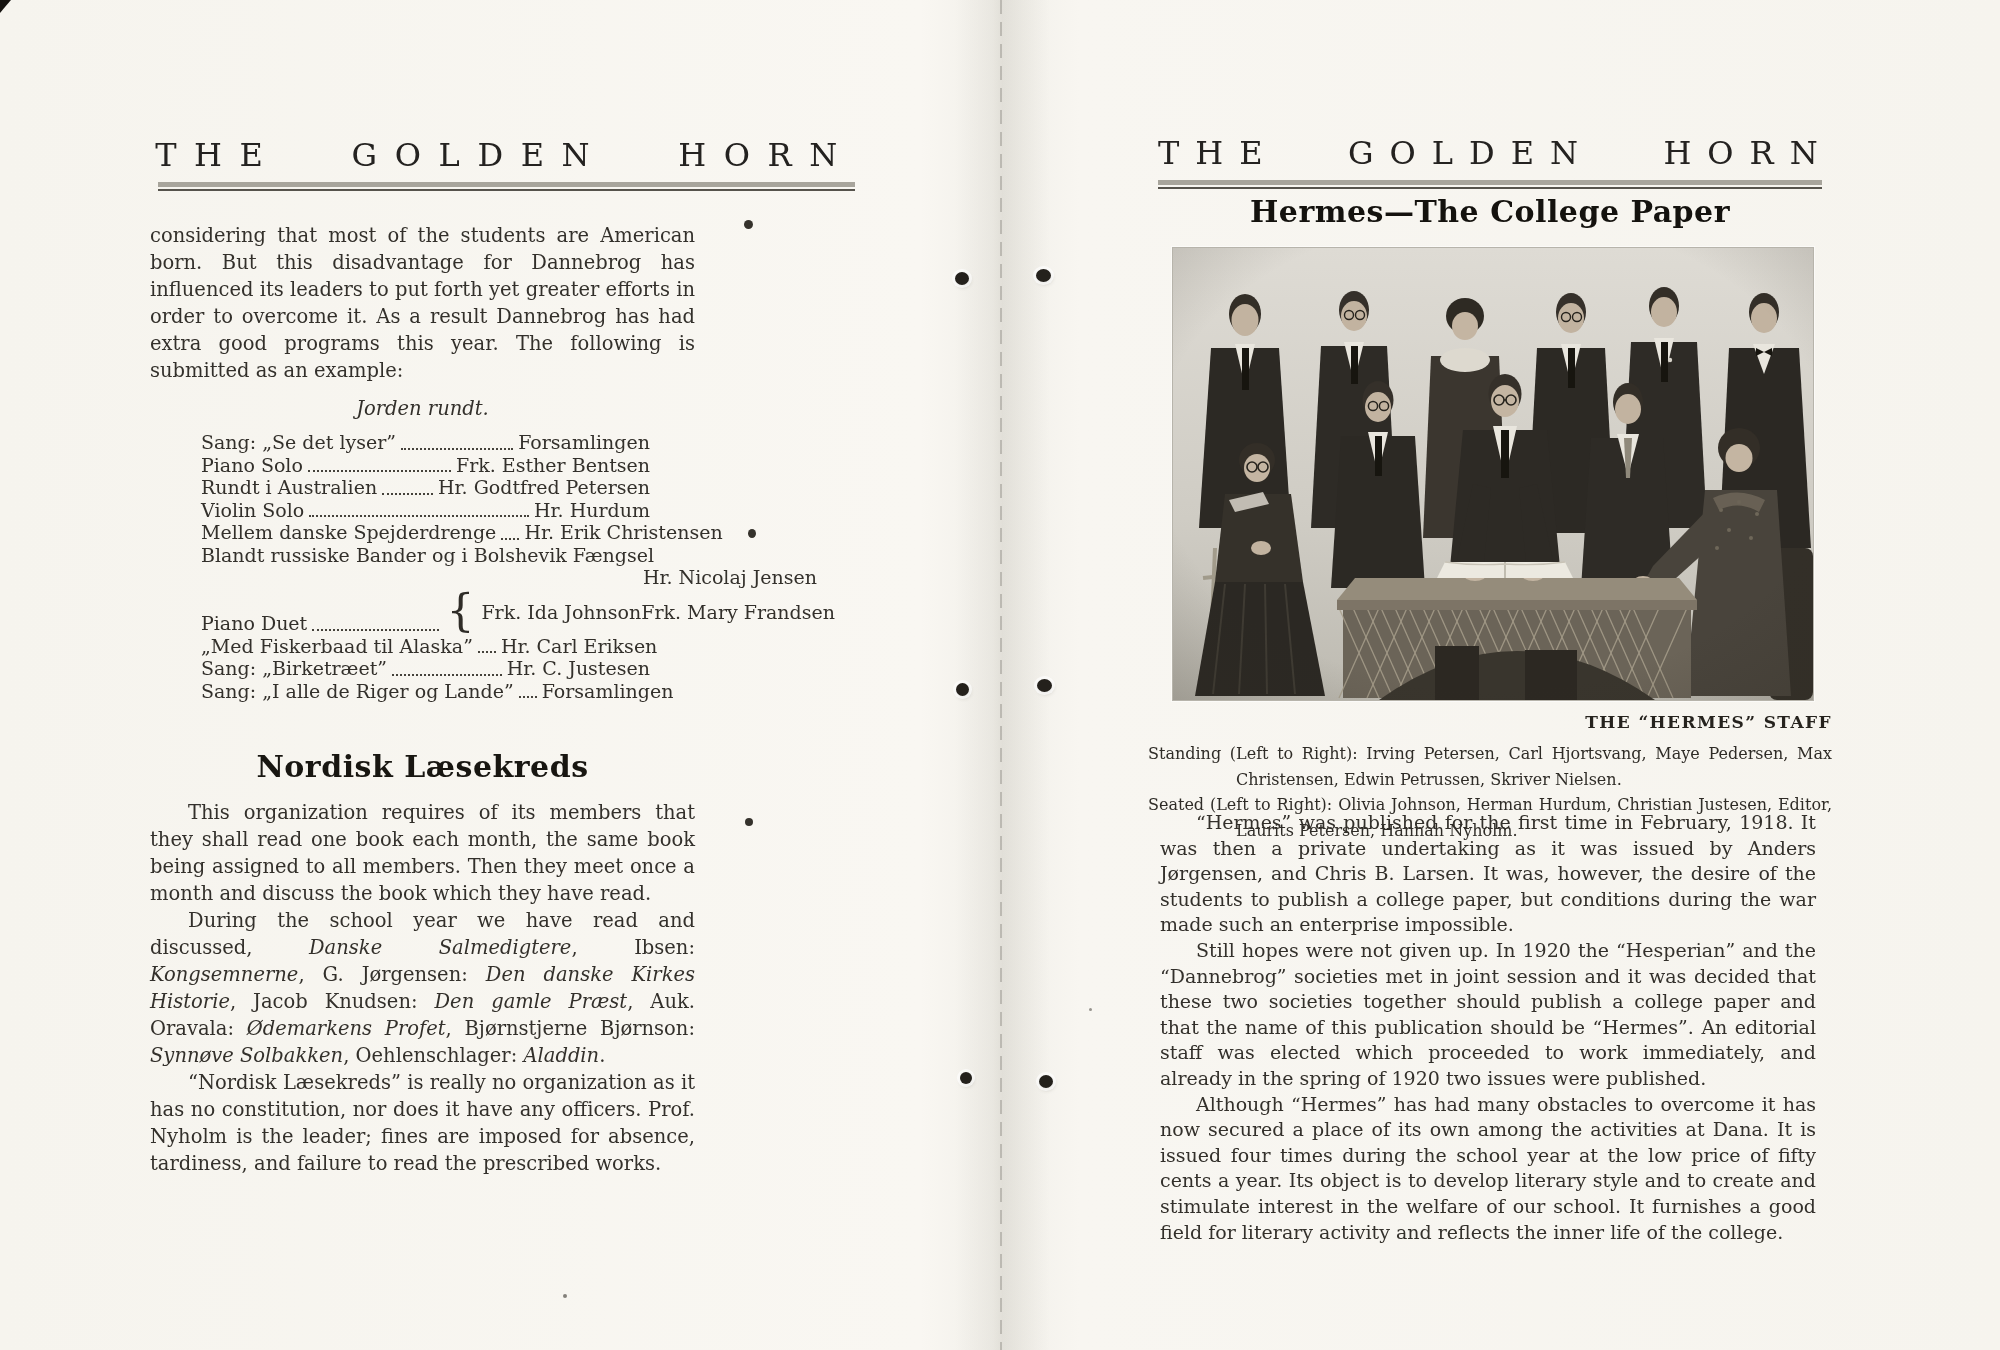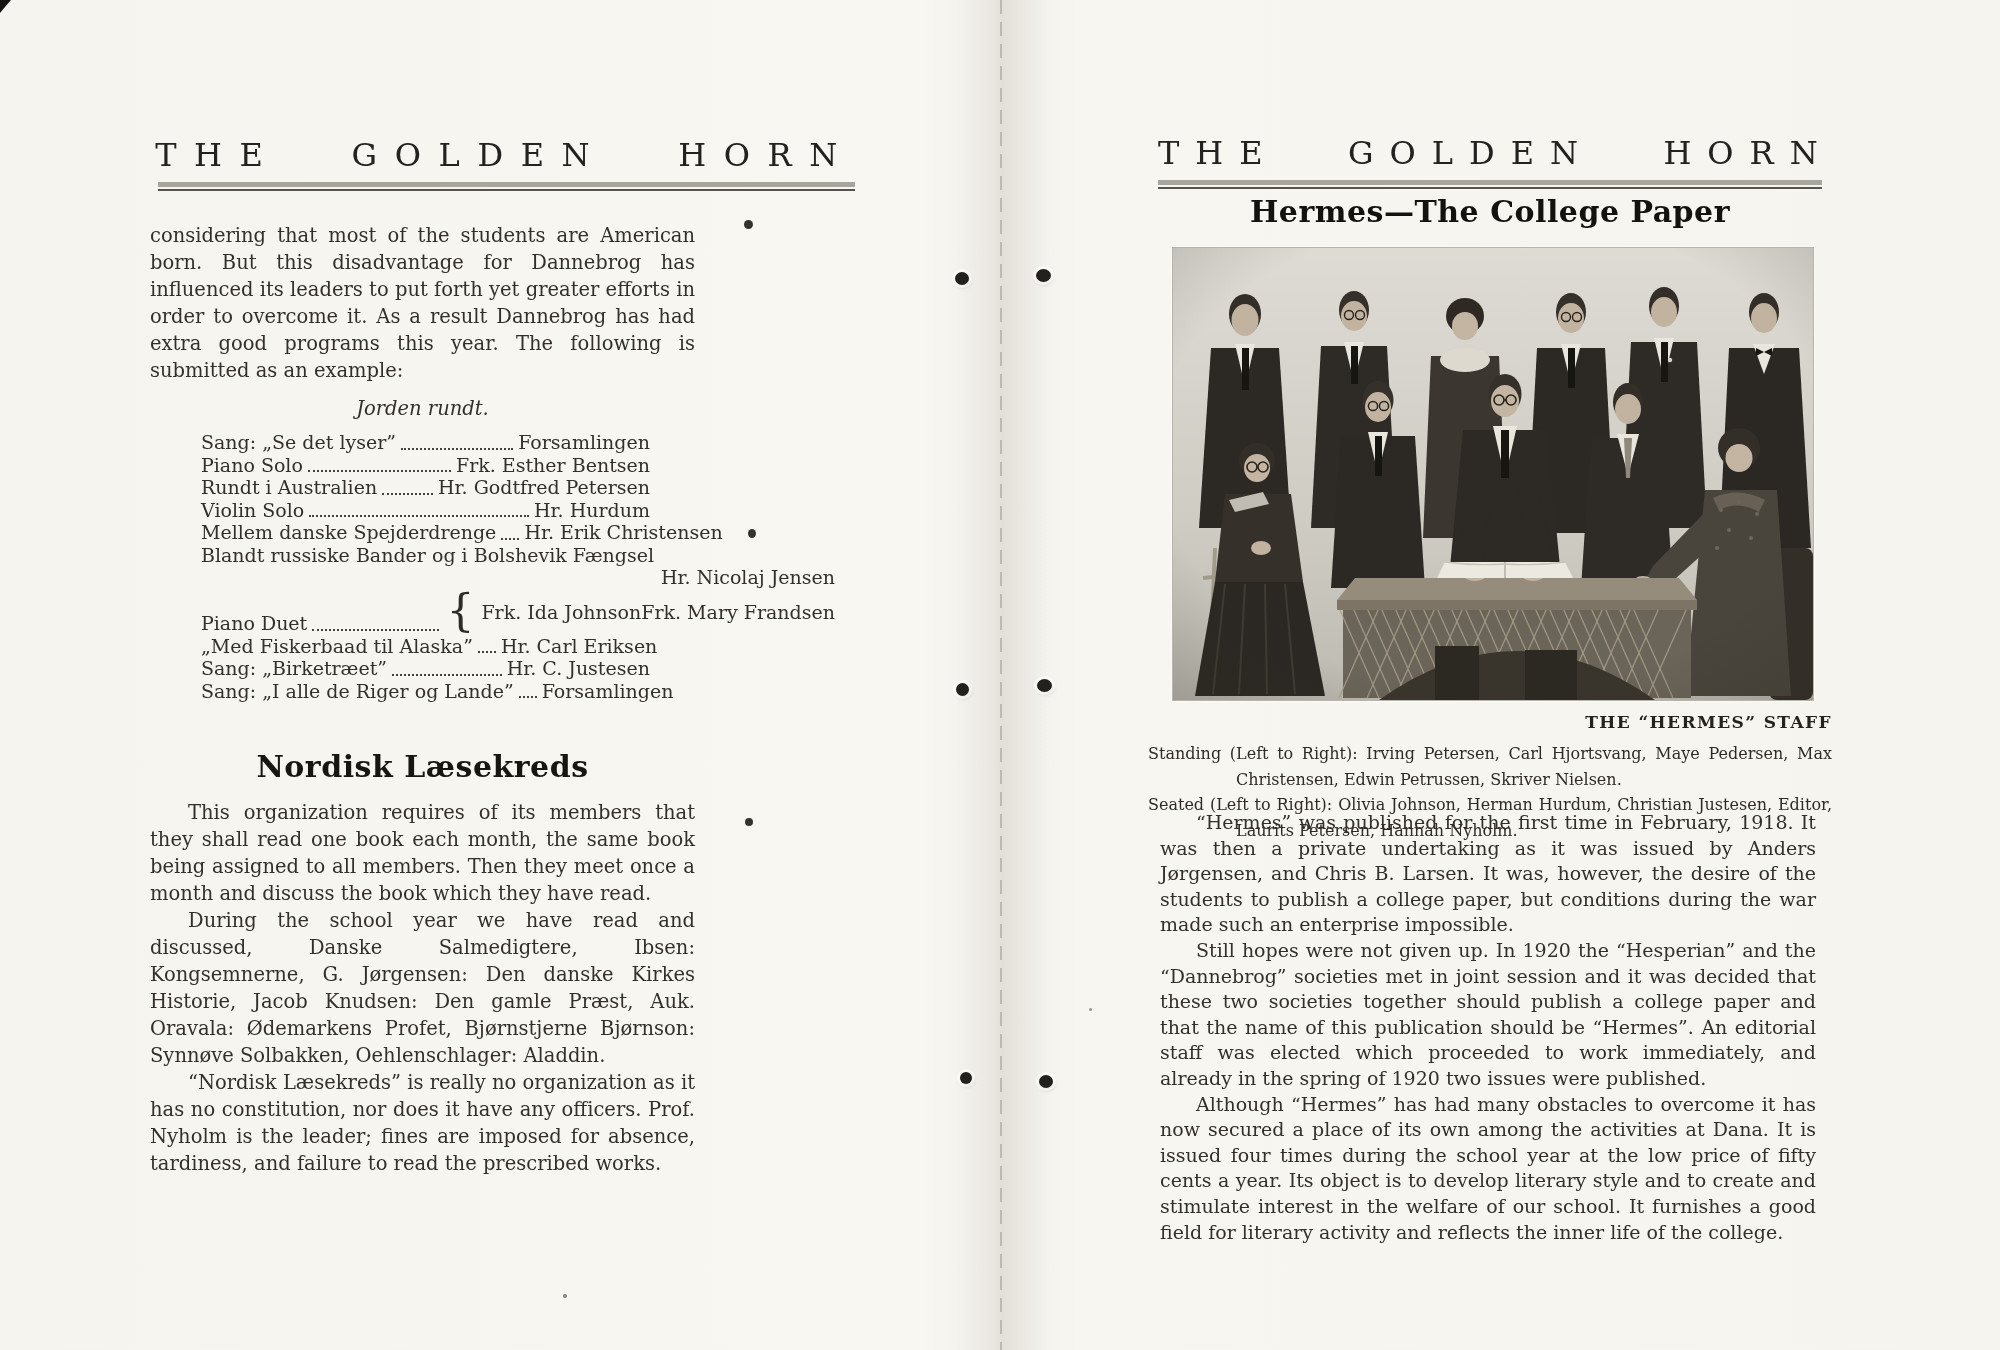--- a/index.html
+++ b/index.html
@@ -22,30 +22,30 @@
   .page-header { position:absolute; text-align:center; font-size:32px; color:#242220;
     letter-spacing:.55em; word-spacing:1.35em; white-space:nowrap; }
   .double-rule { position:absolute; }
   .double-rule::before { content:""; display:block; height:5px; background:#a8a59c; }
   .double-rule::after  { content:""; display:block; height:2px; background:#56534c; margin-top:2px; }
 
   .left-col { position:absolute; left:150px; top:222px; width:545px; }
   .left-col p, .right-col p { margin:0; font-size:19.5px; line-height:27px; text-align:justify; text-indent:38px; }
   .right-col p { font-size:19px; line-height:25.6px; text-indent:36px; }
   p.noindent { text-indent:0; }
-  .it { }
+  .it { font-style:italic; }
 
   .prog-title { text-align:center; font-style:italic; font-size:19.5px; margin:13px 0 11px; }
   .prog { margin-left:45px; width:640px; font-size:19px; }
   .prog-row { display:flex; align-items:flex-end; line-height:22.5px; }
   .prog-row.normal { margin-right:185px; }
   .prog-left  { white-space:nowrap;margin-left:6px; }
   .prog-right { white-space:nowrap; }
   .dots { flex:1 1 auto; min-width:18px; margin:0 5px 4px 5px; border-bottom:2px dotted #45423b; }
-  .prog-line2 { text-align:right; line-height:22.5px; }
+  .prog-line2 { text-align:right; margin-right:18px; line-height:22.5px; }
   .brace-group { display:flex; align-items:center; }
   .brace { font-size:44px; font-weight:300; line-height:44px; margin:0 7px 2px 2px; color:#2f2c27; }
   .brace-names { display:flex; line-height:22px; }
 
   .section-heading { text-align:center; font-weight:bold; font-size:30px; color:#181611;
     letter-spacing:.5px; margin:47px 0 15px; }
 
   .right-title { position:absolute; left:1160px; top:194px; width:660px; text-align:center;
     font-weight:bold; font-size:30px; color:#14120e; letter-spacing:.5px; }
 

